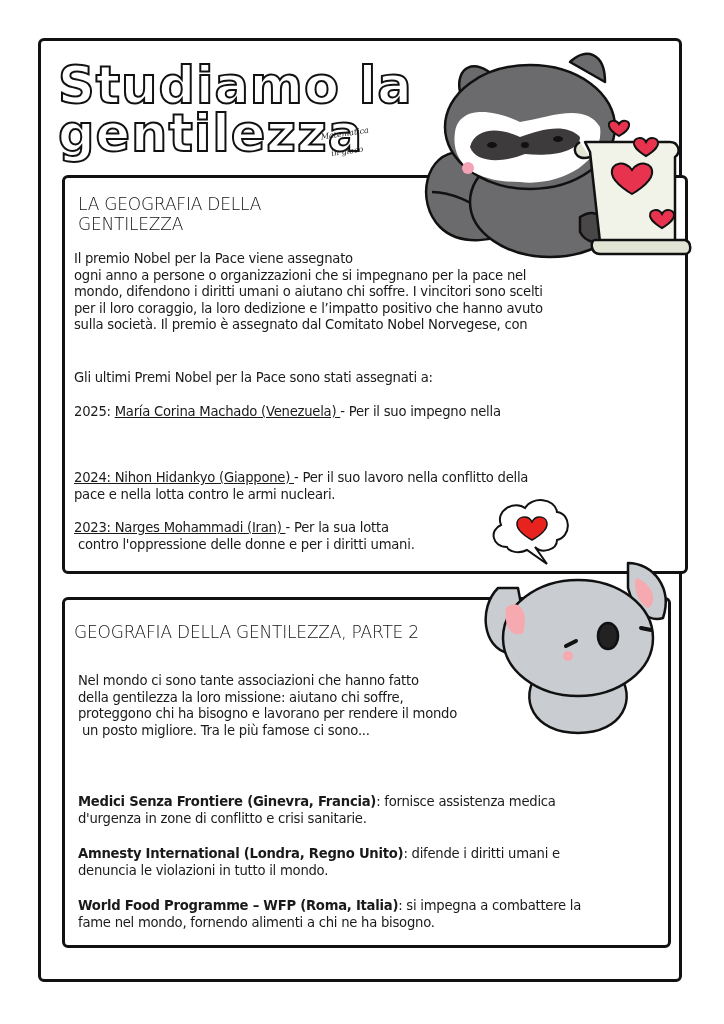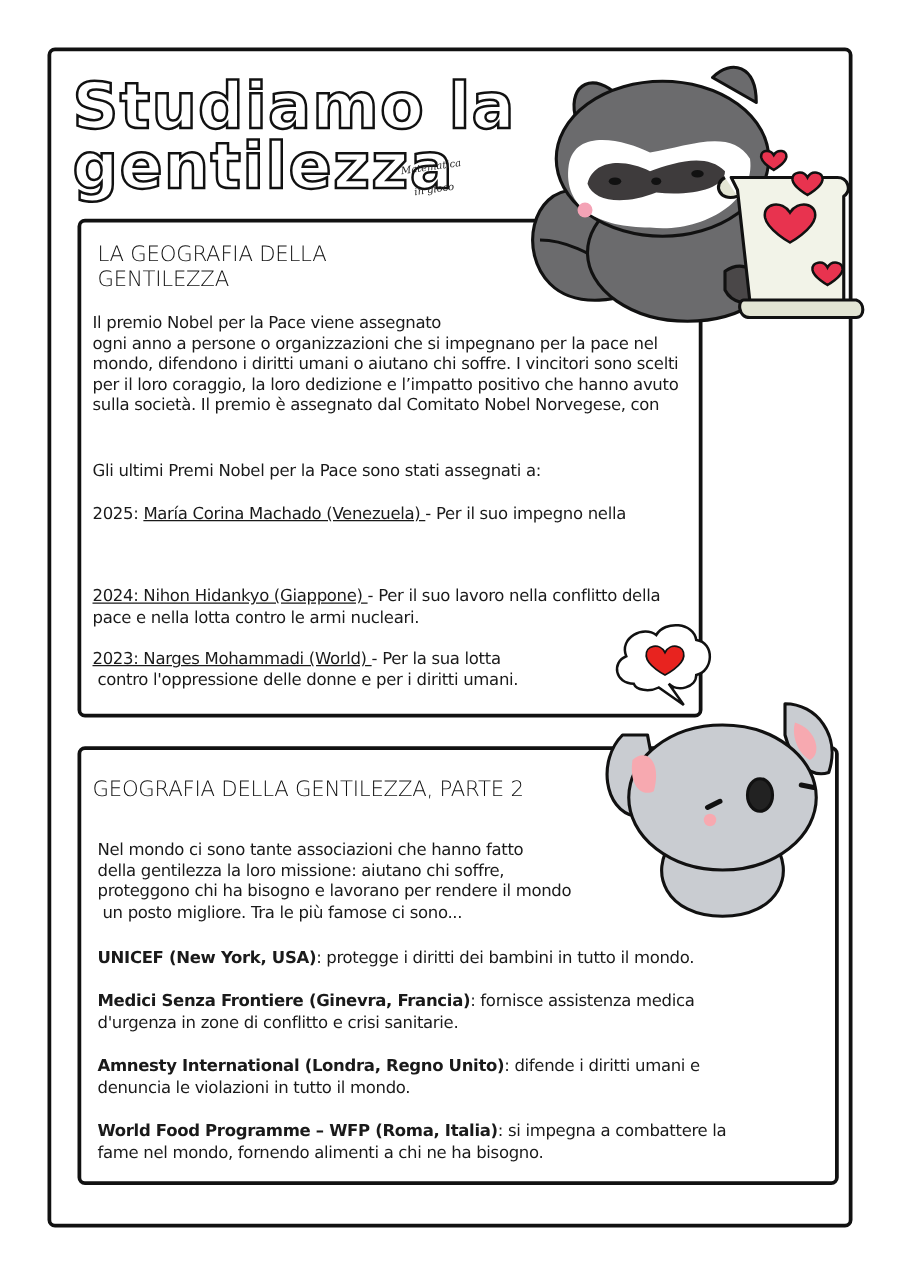--- a/index.html
+++ b/index.html
@@ -2,21 +2,21 @@
 <html><head>
 <meta charset="utf-8">
 <style>
   html,body{margin:0;padding:0;background:#fff;}
   body{width:724px;height:1024px;position:relative;overflow:hidden;font-family:"DejaVu Sans","Liberation Sans",sans-serif;color:#1a1a1a;}
   .outer{position:absolute;left:38px;top:38px;width:644px;height:944px;border:3px solid #111;border-radius:6px;box-sizing:border-box;}
   .title{position:absolute;left:58px;top:62px;font-family:"DejaVu Sans",sans-serif;font-weight:bold;font-size:51px;line-height:48px;letter-spacing:1px;color:#fff;
     -webkit-text-stroke:2px #111;text-shadow:none;}
   .tagline{position:absolute;left:322px;top:125px;font-family:"DejaVu Serif",serif;font-style:italic;font-size:8px;line-height:18px;color:#222;text-align:center;transform:rotate(-8deg);}
   .box{position:absolute;border:3px solid #111;border-radius:6px;box-sizing:border-box;background:#fff;}
-  .box1{left:62px;top:175px;width:500px;height:399px;}
+  .box1{left:62px;top:175px;width:626px;height:399px;}
   .box2{left:62px;top:597px;width:609px;height:351px;}
   .h{font-family:"DejaVu Sans",sans-serif;font-weight:300;font-size:17px;line-height:20px;color:#111;letter-spacing:-0.2px;}
   .p{font-size:13.2px;line-height:16.5px;color:#1a1a1a;letter-spacing:-0.25px;}
   .abs{position:absolute;}
   u{text-decoration:underline;}
   b{font-weight:bold;}
   svg{position:absolute;overflow:visible;}
 </style>
 </head>
 <body>
@@ -47,35 +47,32 @@
   <div class="abs p" style="left:9px;top:192px;">Gli ultimi Premi Nobel per la Pace sono stati assegnati a:</div>
 
   <div class="abs p" style="left:9px;top:226px;">
     <div><span>2025: </span><u>María Corina Machado (Venezuela) </u><span>- Per il suo impegno nella</span></div>
   </div>
   <div class="abs p" style="left:9px;top:292px;">
     <div><u>2024: Nihon Hidankyo (Giappone) </u><span>- Per il suo lavoro nella conflitto della</span></div>
     <div>pace e nella lotta contro le armi nucleari.</div>
   </div>
   <div class="abs p" style="left:9px;top:342px;">
-    <div><u>2023: Narges Mohammadi (World) </u><span>- Per la sua lotta</span></div>
+    <div><u>2023: Narges Mohammadi (Iran) </u><span>- Per la sua lotta</span></div>
     <div style="white-space:pre"> contro l'oppressione delle donne e per i diritti umani.</div>
   </div>
 </div>
 
 <div class="box box2">
   <div class="abs h" style="left:9px;top:22px;">GEOGRAFIA DELLA GENTILEZZA, PARTE 2</div>
   <div class="abs p" style="left:13px;top:73px;">
     <div>Nel mondo ci sono tante associazioni che hanno fatto</div>
     <div>della gentilezza la loro missione: aiutano chi soffre,</div>
     <div>proteggono chi ha bisogno e lavorano per rendere il mondo</div>
     <div style="white-space:pre"> un posto migliore. Tra le più famose ci sono...</div>
-  </div>
-  <div class="abs p" style="left:13px;top:159px;">
-    <div><b>UNICEF (New York, USA)</b><span>: protegge i diritti dei bambini in tutto il mondo.</span></div>
   </div>
   <div class="abs p" style="left:13px;top:194px;">
     <div><b>Medici Senza Frontiere (Ginevra, Francia)</b><span>: fornisce assistenza medica</span></div>
     <div>d'urgenza in zone di conflitto e crisi sanitarie.</div>
   </div>
   <div class="abs p" style="left:13px;top:246px;">
     <div><b>Amnesty International (Londra, Regno Unito)</b><span>: difende i diritti umani e</span></div>
     <div>denuncia le violazioni in tutto il mondo.</div>
   </div>
   <div class="abs p" style="left:13px;top:298px;">

